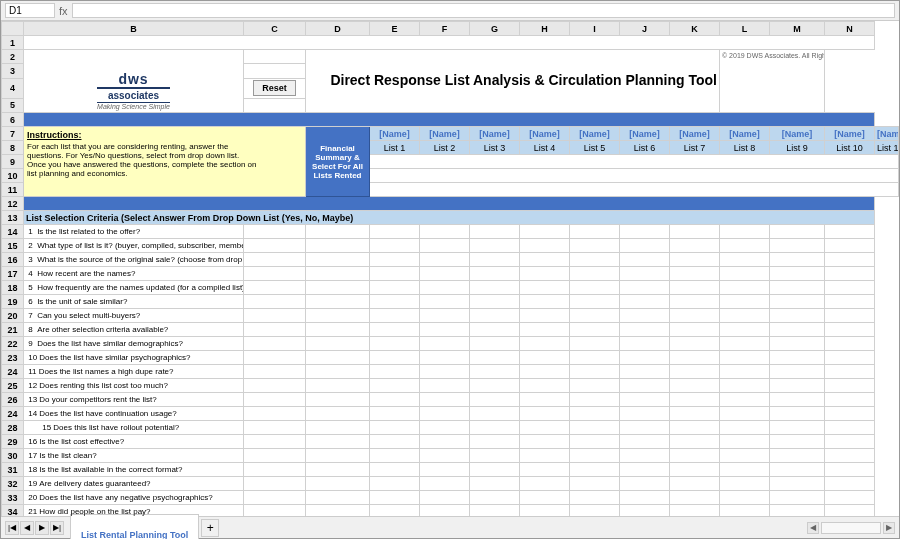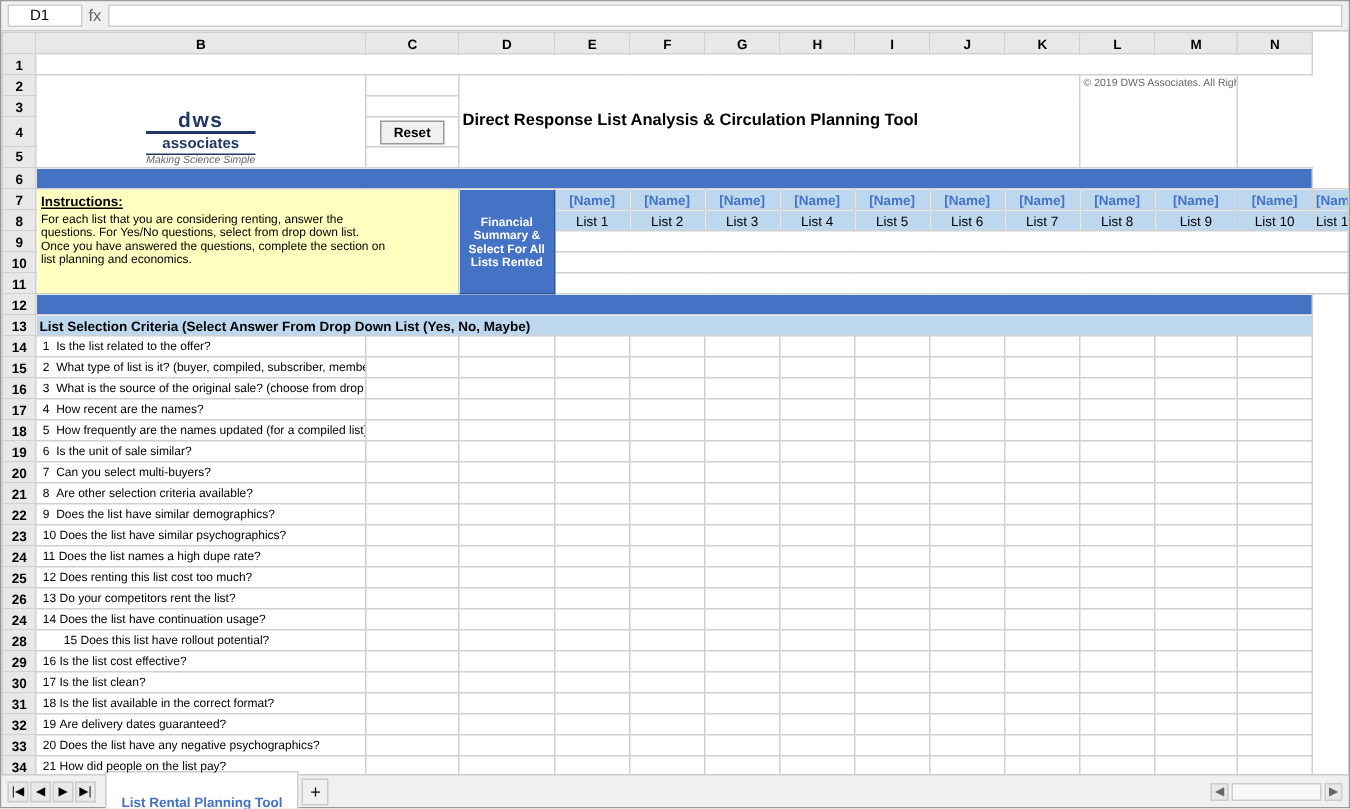--- a/index.html
+++ b/index.html
@@ -19,21 +19,21 @@
       align-items: center;
       height: 20px;
       background: #f0f0f0;
       border-bottom: 1px solid #ccc;
       padding: 0 4px;
       font-size: 10px;
     }
     .cell-ref {
       width: 50px;
       border: 1px solid #ccc;
-      padding: 1px 14px;
+      padding: 1px 3px;
       font-size: 10px;
       margin-right: 4px;
     }
     .formula-input {
       flex: 1;
       border: 1px solid #ccc;
       padding: 1px 3px;
       font-size: 10px;
     }
 
@@ -94,23 +94,23 @@
       font-size: 9px;
       cursor: pointer;
       font-weight: bold;
     }
     .copyright {
       font-size: 7px;
       color: #666;
       text-align: right;
     }
     .title-text {
-      font-size: 11px;
+      font-size: 14px;
       font-weight: bold;
-      text-align: left;
+      text-align: right;
     }
 
     
     .tab-bar {
       height: 22px;
       background: #f0f0f0;
       border-top: 1px solid #ccc;
       display: flex;
       align-items: center;
       padding: 0 4px;

